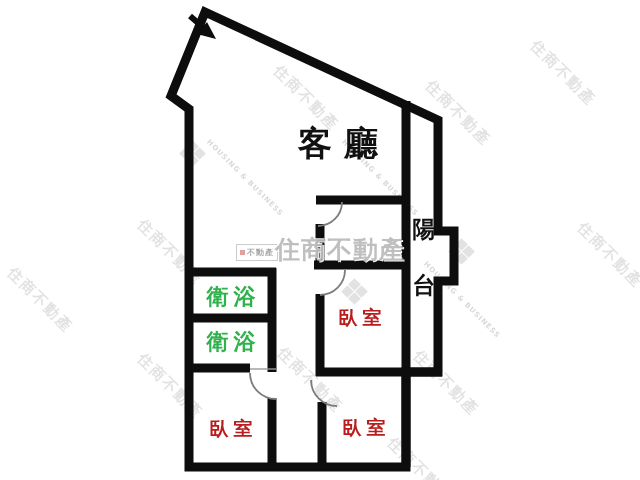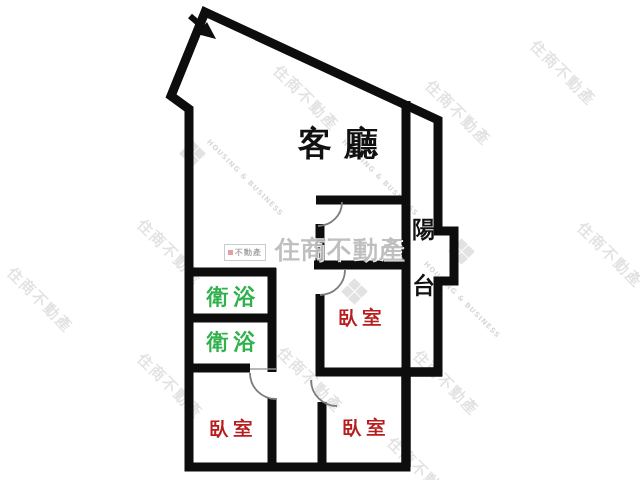--- a/index.html
+++ b/index.html
@@ -30,21 +30,21 @@
     font-size:7px;font-weight:bold;letter-spacing:1px;white-space:nowrap;
     color:rgba(125,125,125,0.30);
   }
   .wm-center{
     position:absolute;left:273px;top:233px;width:134px;text-align:center;
     font-size:25px;font-weight:bold;letter-spacing:1px;white-space:nowrap;
     color:rgba(128,128,128,0.50);
     text-shadow:1px 1px 0 rgba(255,255,255,0.9),-1px -1px 0 rgba(255,255,255,0.9);
   }
   .wm-logo-box{
-    position:absolute;left:224px;top:244px;width:40px;height:15px;
+    position:absolute;left:236px;top:244px;width:40px;height:15px;
     border:1px solid rgba(160,160,160,0.55);background:rgba(255,255,255,0.75);
     display:flex;align-items:center;justify-content:center;gap:2px;
   }
   .wm-logo-box .red{width:5px;height:5px;background:rgba(205,80,80,0.55);}
   .wm-logo-box .txt{font-size:8px;font-weight:bold;color:rgba(140,140,140,0.8);letter-spacing:1px;}
   .wm-diamonds{position:absolute;width:24px;height:24px;transform:translate(-50%,-50%);opacity:0.28;}
   .wm-diamonds i{
     position:absolute;width:9px;height:9px;background:#9a9a9a;transform:rotate(45deg);
   }
   .wm-diamonds i:nth-child(1){left:7px;top:0;}

